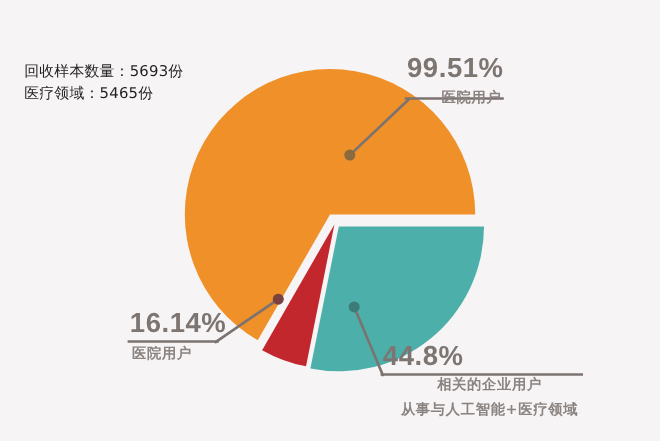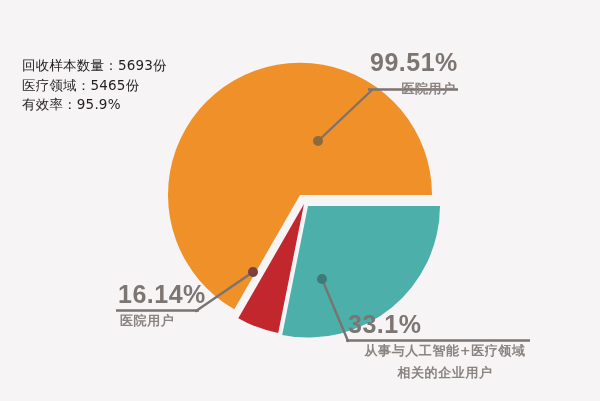--- a/index.html
+++ b/index.html
@@ -135,32 +135,31 @@
     <g>
       <line x1="322" y1="279" x2="348" y2="341" stroke="#7b7370" stroke-width="2.4" stroke-linecap="round"></line>
       <line x1="346" y1="340.5" x2="530" y2="340.5" stroke="#7b7370" stroke-width="2.4" stroke-linecap="butt"></line>
       <circle cx="322" cy="279" r="5" fill="#3d7a78"></circle>
     </g>
   </svg>
 
   <div class="stats-block">
     <span class="stats-line">回收样本数量：5693份</span>
     <span class="stats-line">医疗领域：5465份</span>
-    <span class="stats-line">有效率：95.9%</span>
   </div>
 
   <div class="callout" id="callout-hospital">
     <span class="pct">99.51%</span>
     <span class="cat">医院用户</span>
   </div>
 
   <div class="callout" id="callout-capital">
     <span class="pct">16.14%</span>
     <span class="cat">医院用户</span>
   </div>
 
   <div class="callout" id="callout-enterprise">
-    <span class="pct">33.1%</span>
+    <span class="pct">44.8%</span>
+    <span class="cat">相关的企业用户</span>
     <span class="cat">从事与人工智能+医疗领域</span>
-    <span class="cat">相关的企业用户</span>
   </div>
 
 </div>
 
 </body></html>

